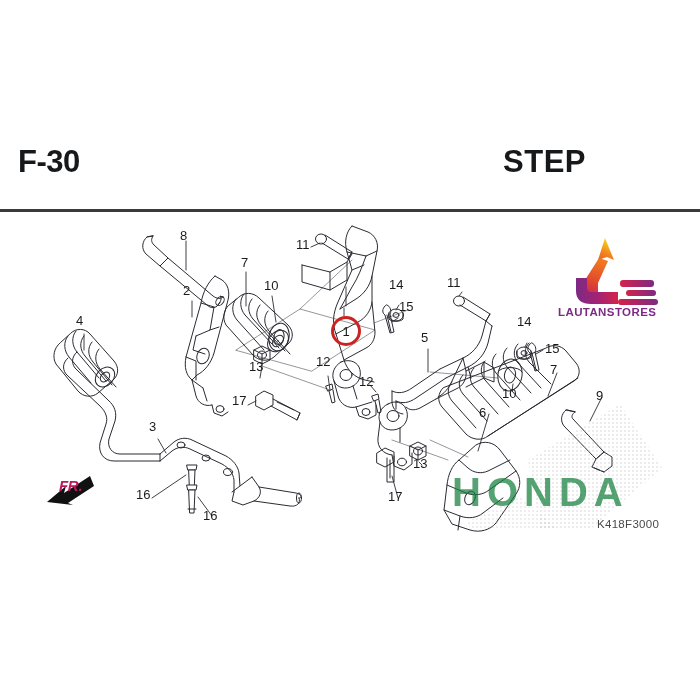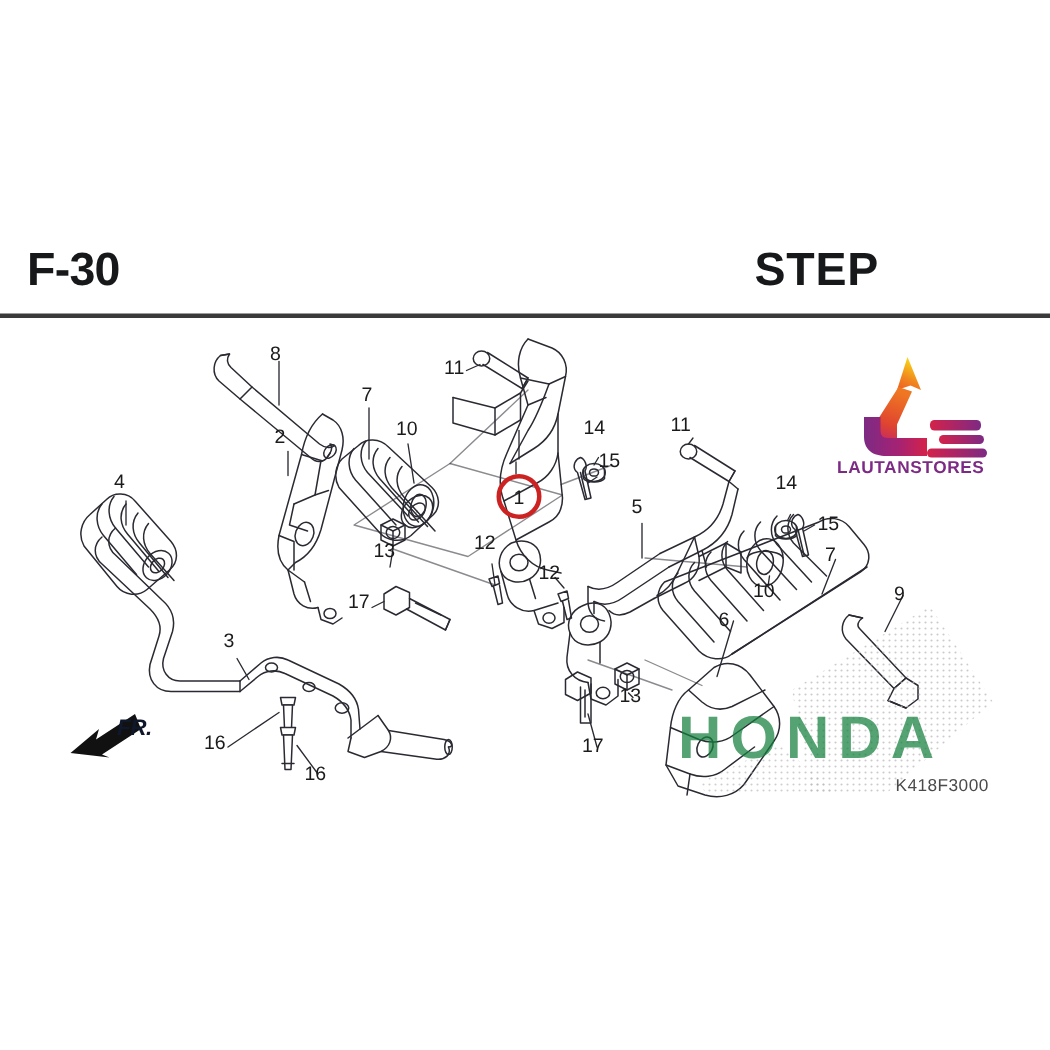--- a/index.html
+++ b/index.html
@@ -13,21 +13,21 @@
     height: 700px;
     background: #ffffff;
     font-family: "Liberation Sans", sans-serif;
     overflow: hidden;
   }
 
   
   #header {
     position: absolute;
     left: 0;
-    top: 150px;
+    top: 132px;
     width: 700px;
     height: 60px;
     display: flex;
     align-items: center;
     justify-content: space-between;
     box-sizing: border-box;
     padding: 0 22px 0 18px;
   }
   #page-code {
     font-size: 31px;
@@ -112,26 +112,26 @@
   
   #fr-arrow {
     position: absolute;
     left: 44px;
     top: 472px;
     width: 72px;
     height: 38px;
   }
   #fr-label {
     position: absolute;
-    left: 78px;
+    left: 59px;
     top: 477px;
     font-size: 15px;
     font-weight: bold;
     font-style: italic;
-    color: #0f172a;
+    color: #be185d;
     letter-spacing: -0.3px;
   }
 
   
   #drawing-no {
     position: absolute;
     left: 597px;
     top: 518px;
     font-size: 11.5px;
     color: #4a4a4a;

